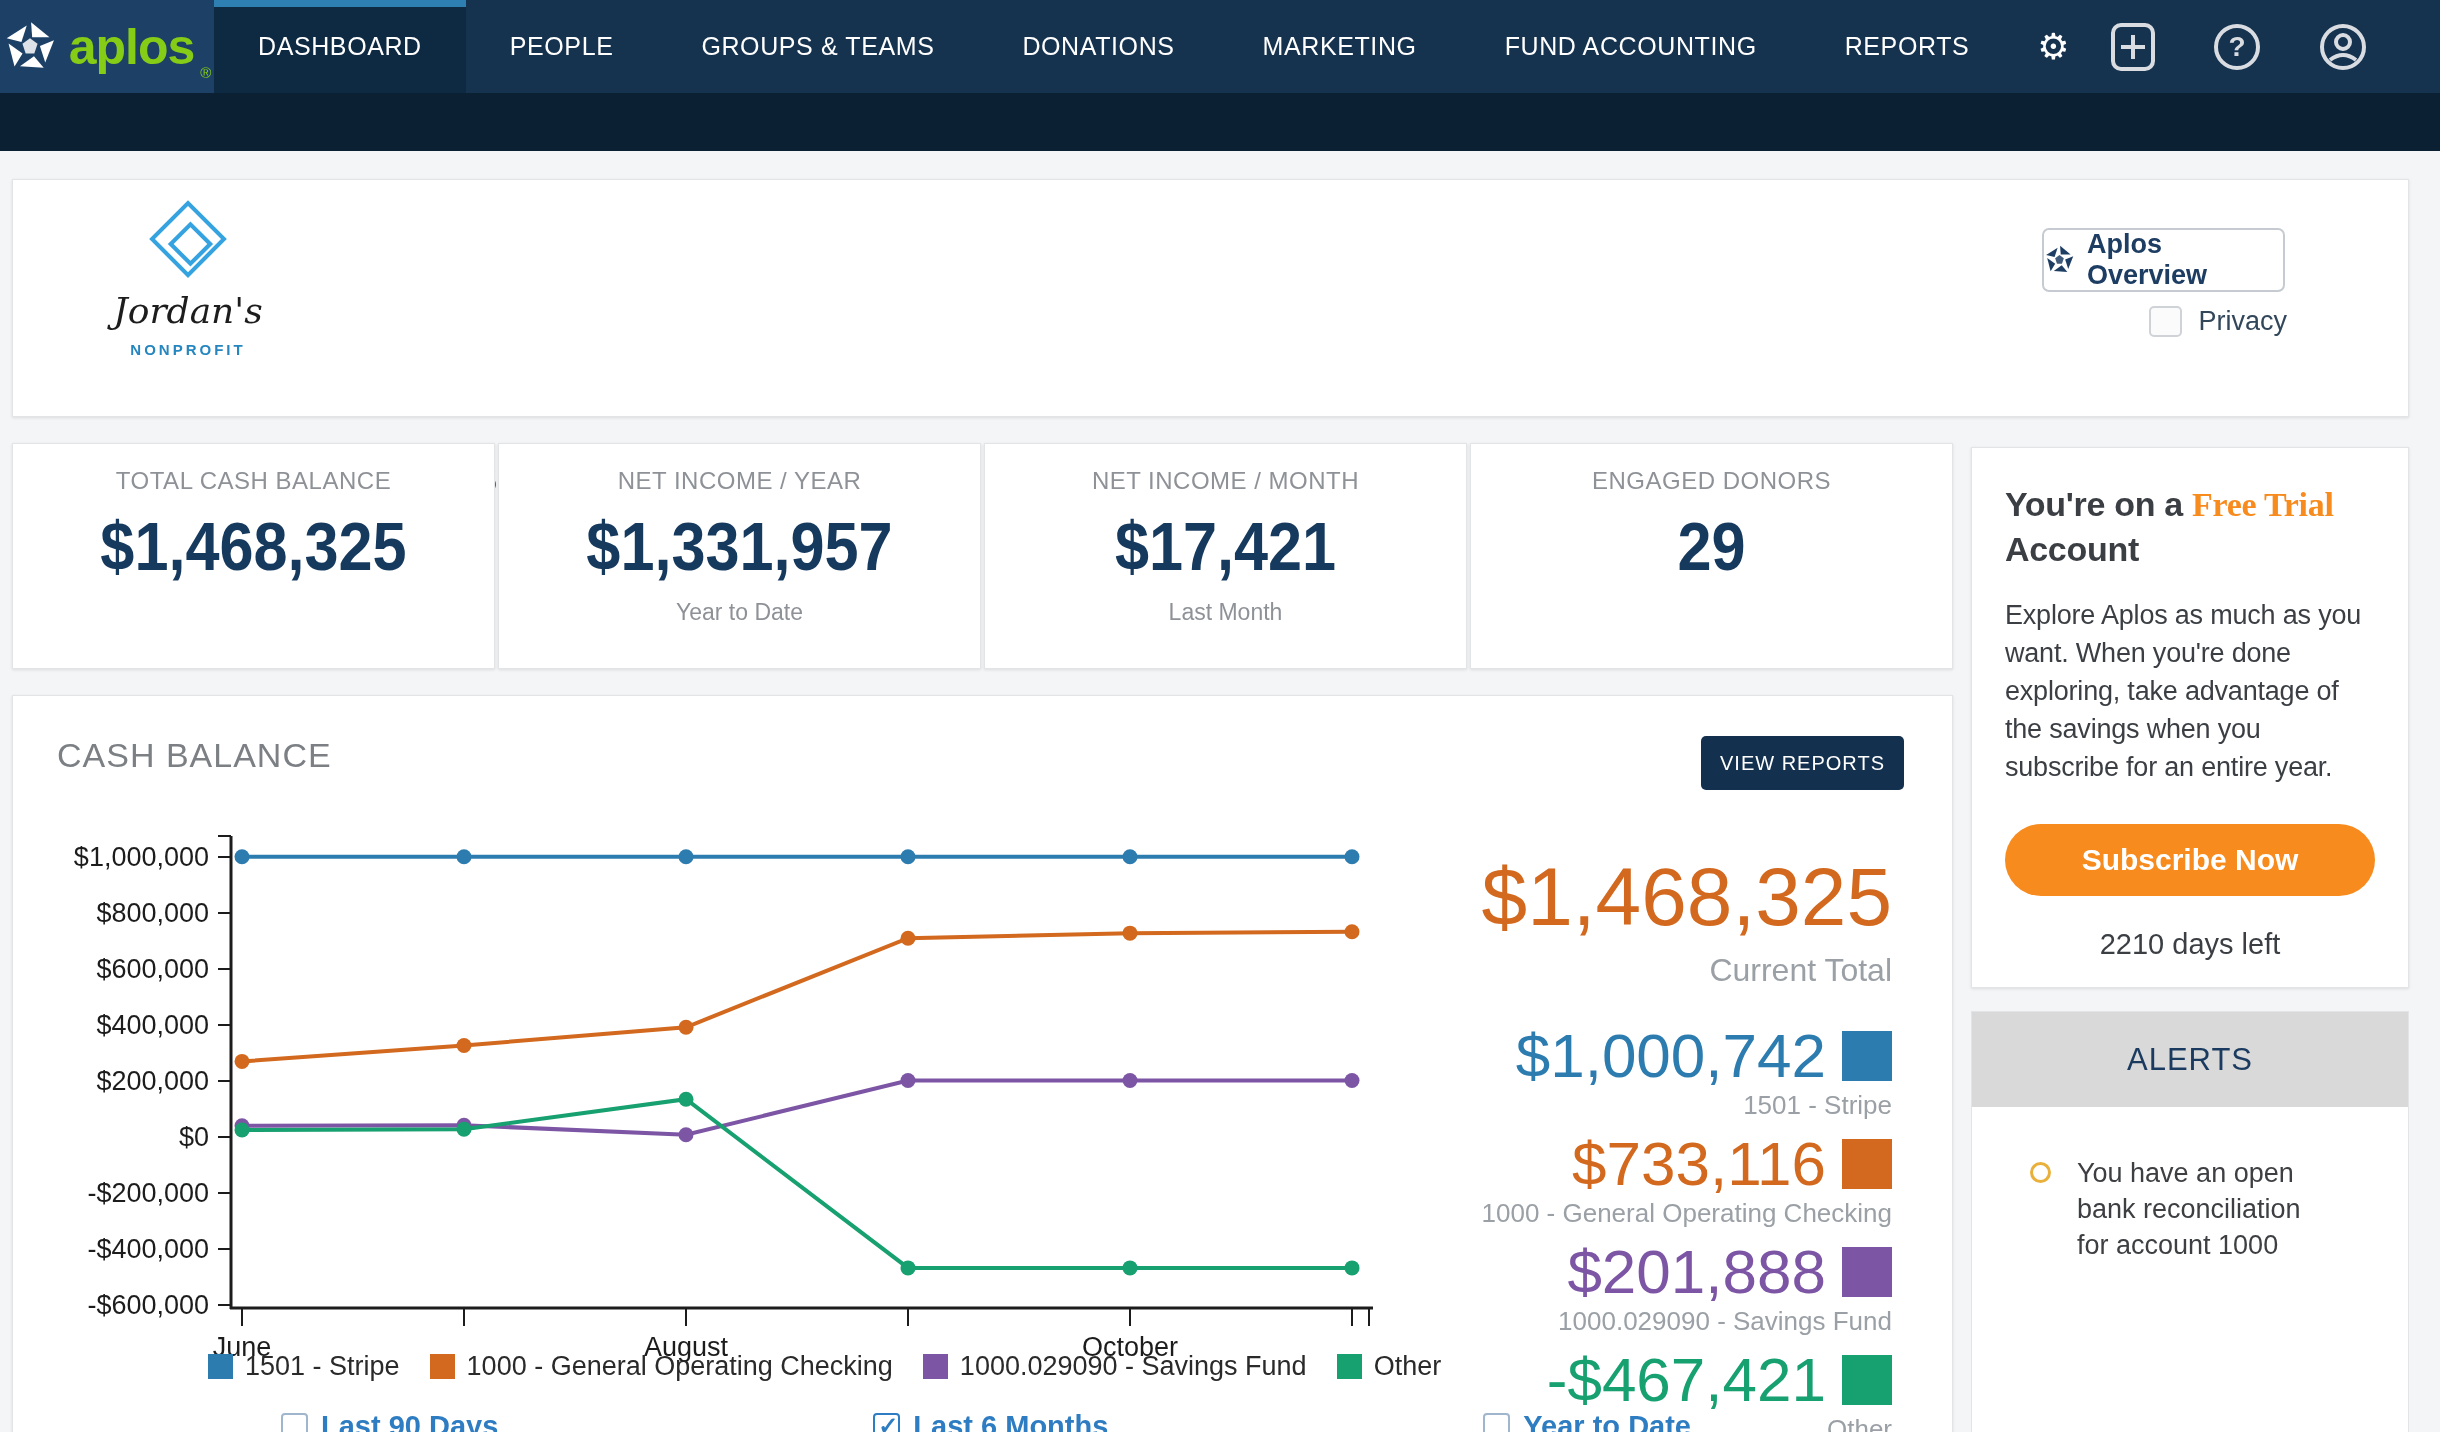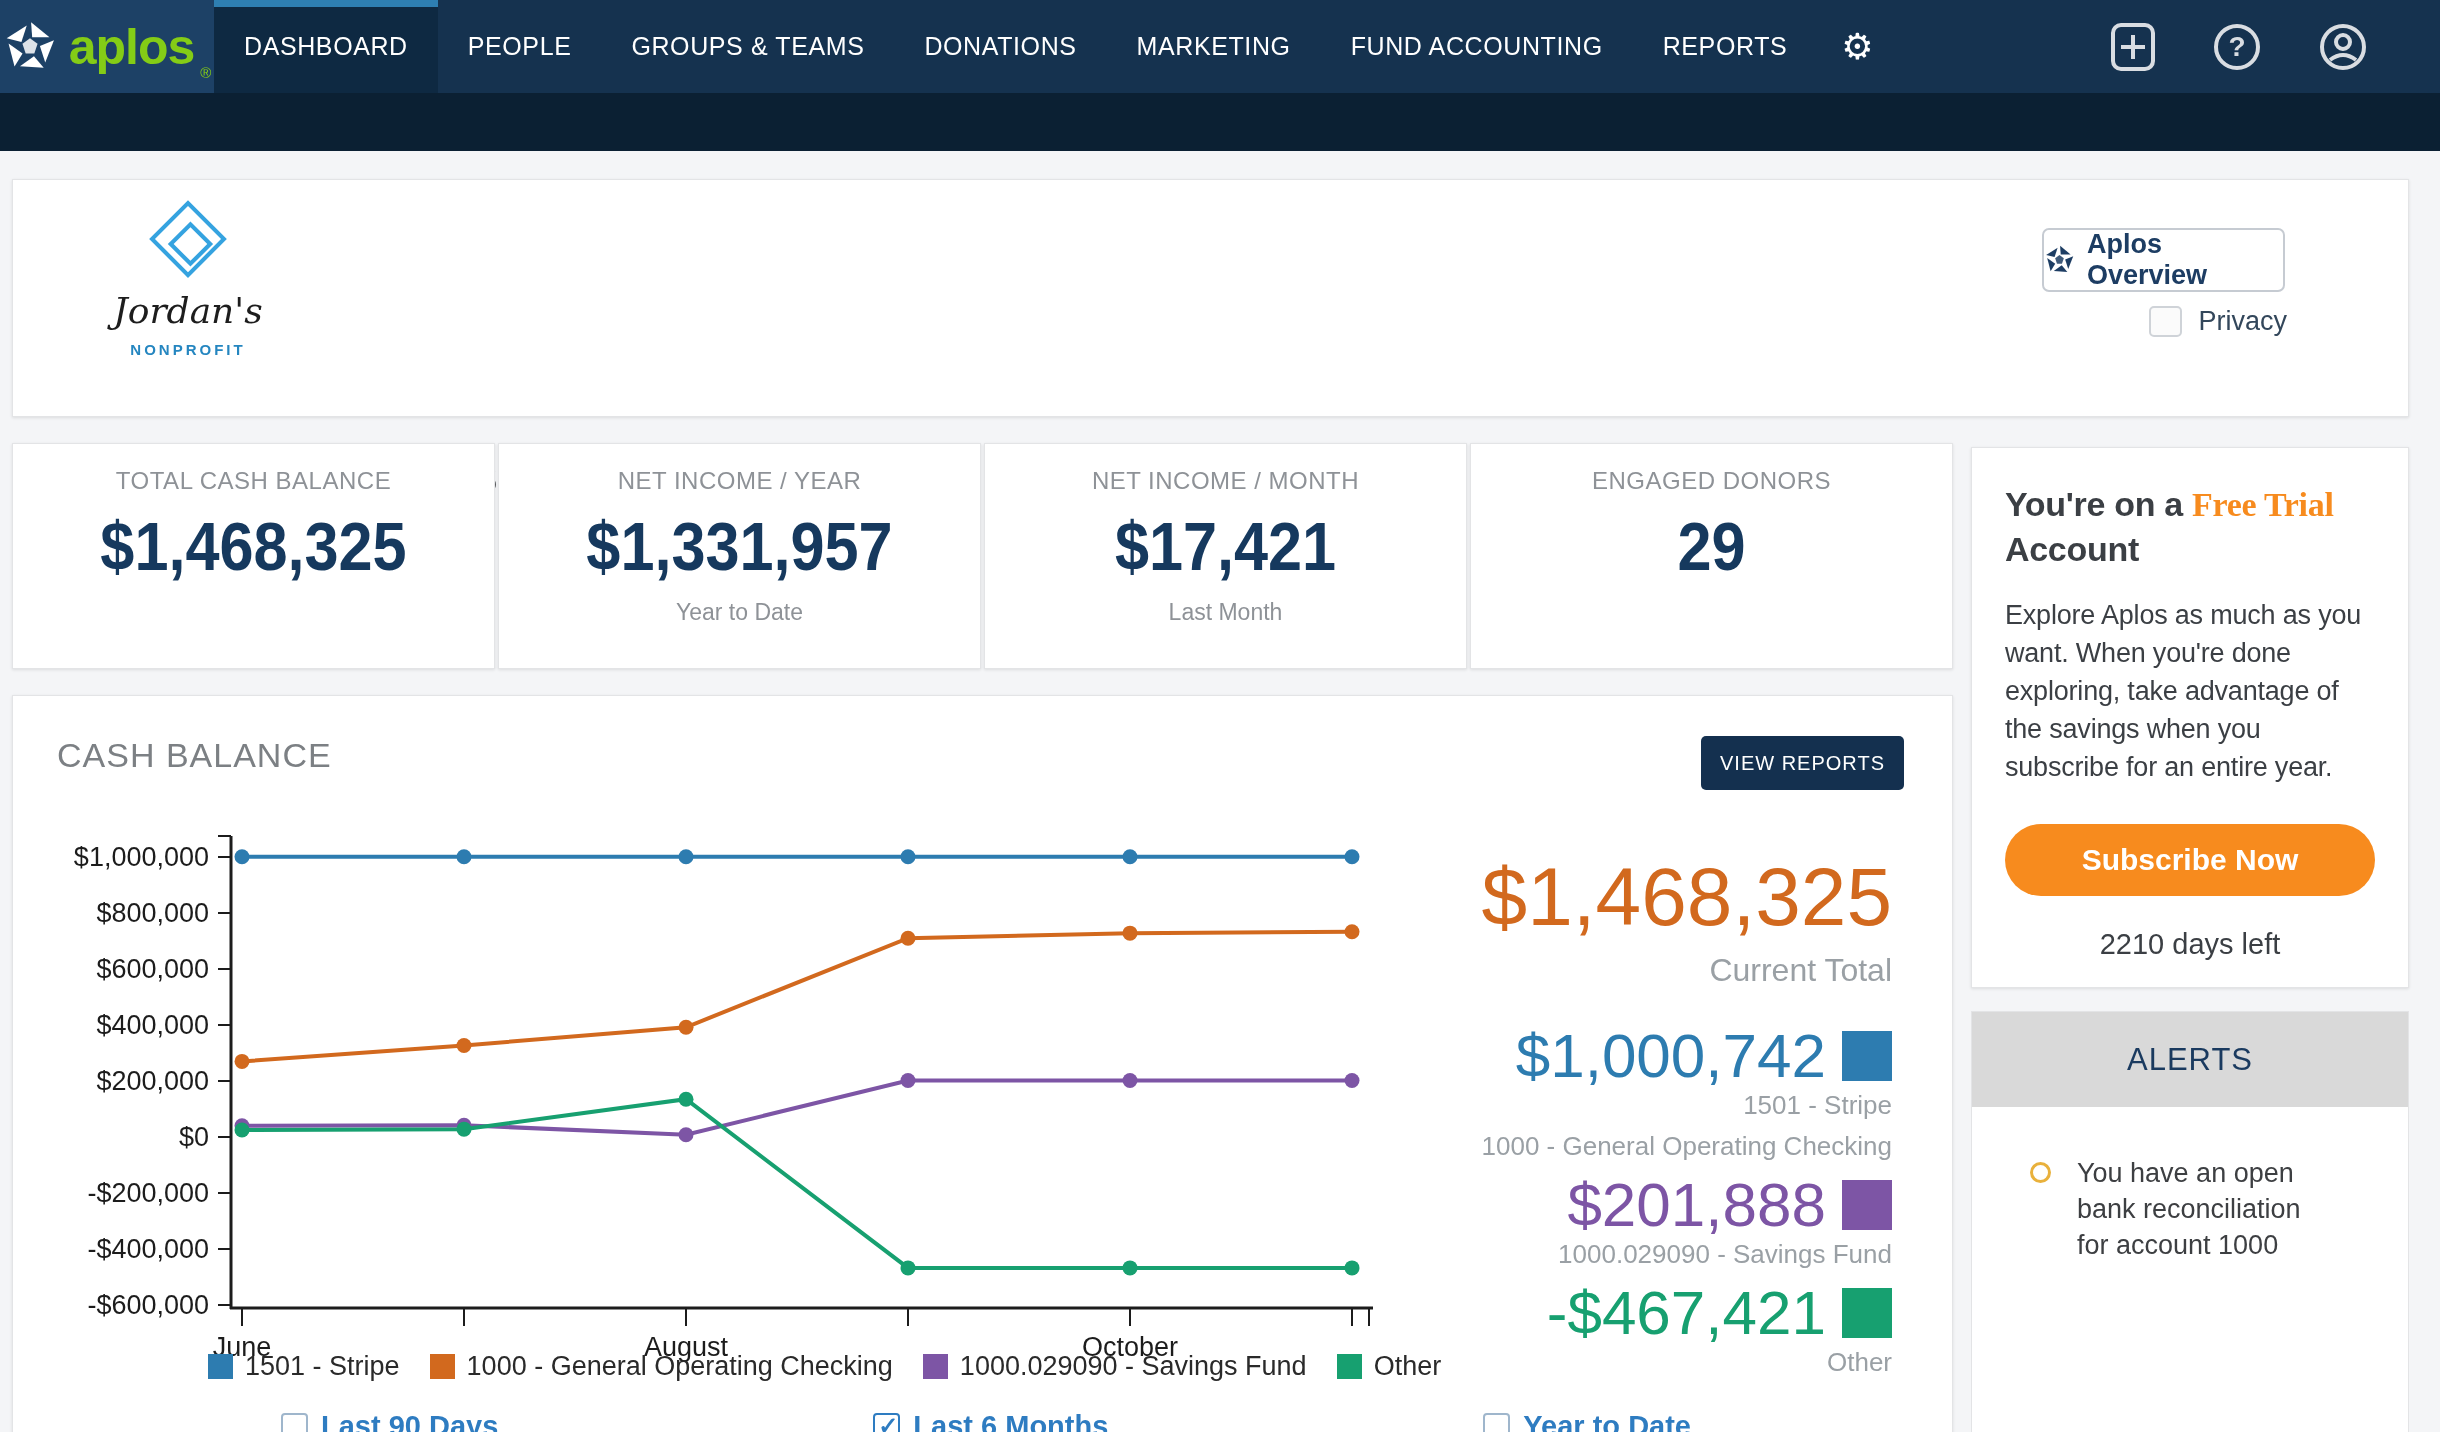--- a/index.html
+++ b/index.html
@@ -7,21 +7,21 @@
   .screen{position:relative;width:2440px;height:1432px;overflow:hidden;background:#f4f5f7;
           font-family:"Liberation Sans",sans-serif;}
   
   .navbar{position:absolute;left:0;top:0;width:2440px;height:93px;background:#15324f;z-index:5}
   .brand{position:absolute;left:0;top:0;width:214px;height:93px;background:#1d4166;
          display:flex;align-items:center;justify-content:center;gap:12px;color:#84cc16}
   .brand .pin{width:54px;height:54px;color:#fff}
   .brand-text{font-size:50px;font-weight:bold;letter-spacing:-1px;line-height:1}
   .brand-reg{font-size:15px;align-self:flex-end;margin-bottom:12px;margin-left:-6px}
   .tabs{position:absolute;left:214px;top:0;height:93px;display:flex;align-items:stretch}
-  .tab{display:flex;align-items:center;padding:0 30px;color:#fff;font-size:25px;letter-spacing:.6px;cursor:pointer}
+  .tab{display:flex;align-items:center;padding:0 44px;color:#fff;font-size:25px;letter-spacing:.6px;cursor:pointer}
   .tab.active{background:#0e2942;box-shadow:inset 0 7px 0 #2e7fb2}
   .tab.gear{font-size:36px;padding:0 24px}
   .nav-actions{position:absolute;right:72px;top:0;height:93px;display:flex;align-items:center;gap:56px}
   .nav-actions svg{display:block}
   
   .subband{position:absolute;left:0;top:93px;width:2440px;height:58px;background:#0b2033}
   
   .card{position:absolute;background:#fff;border:1px solid #e3e4e6;box-shadow:0 1px 3px rgba(0,0,0,.10)}
   
   .header-card{left:12px;top:179px;width:2397px;height:238px}
@@ -271,20 +271,24 @@
       <div class="current-total-label">Current Total</div>
 
       <div class="bd-item">
         <div class="bd-row">
           <span class="bd-value" style="color: rgb(45, 124, 176);">$1,000,742</span>
           <span class="bd-swatch" style="background-color: rgb(45, 124, 176);"></span>
         </div>
         <div class="bd-label">1501 - Stripe</div>
       </div>
       <div class="bd-item">
+        <div class="bd-row">
+          <span class="bd-value" style="color: rgb(210, 105, 30);">$733,116</span>
+          <span class="bd-swatch" style="background-color: rgb(210, 105, 30);"></span>
+        </div>
         <div class="bd-label">1000 - General Operating Checking</div>
       </div>
       <div class="bd-item">
         <div class="bd-row">
           <span class="bd-value" style="color: rgb(125, 85, 165);">$201,888</span>
           <span class="bd-swatch" style="background-color: rgb(125, 85, 165);"></span>
         </div>
         <div class="bd-label">1000.029090 - Savings Fund</div>
       </div>
       <div class="bd-item">

